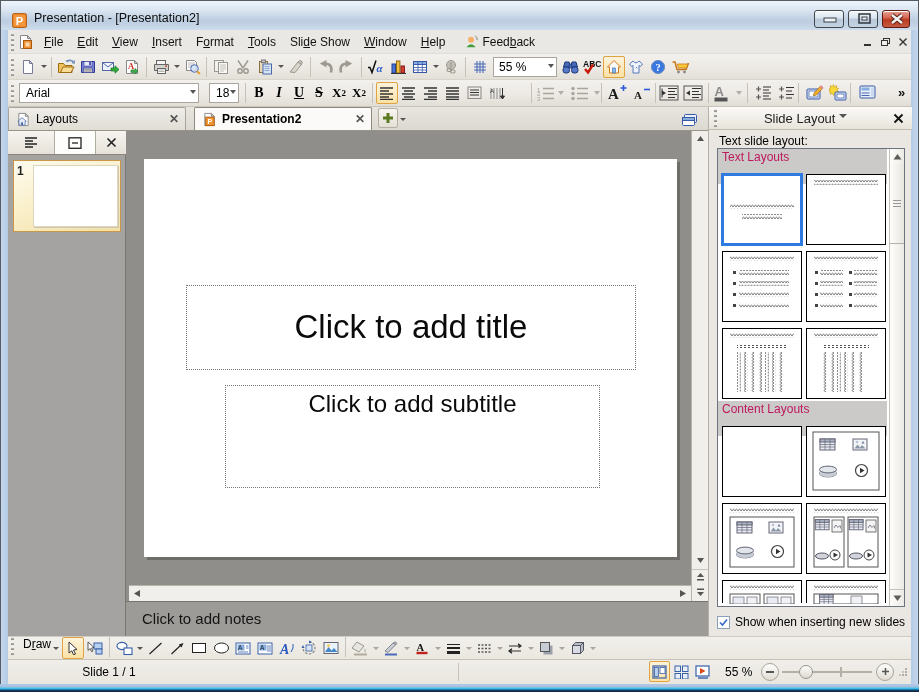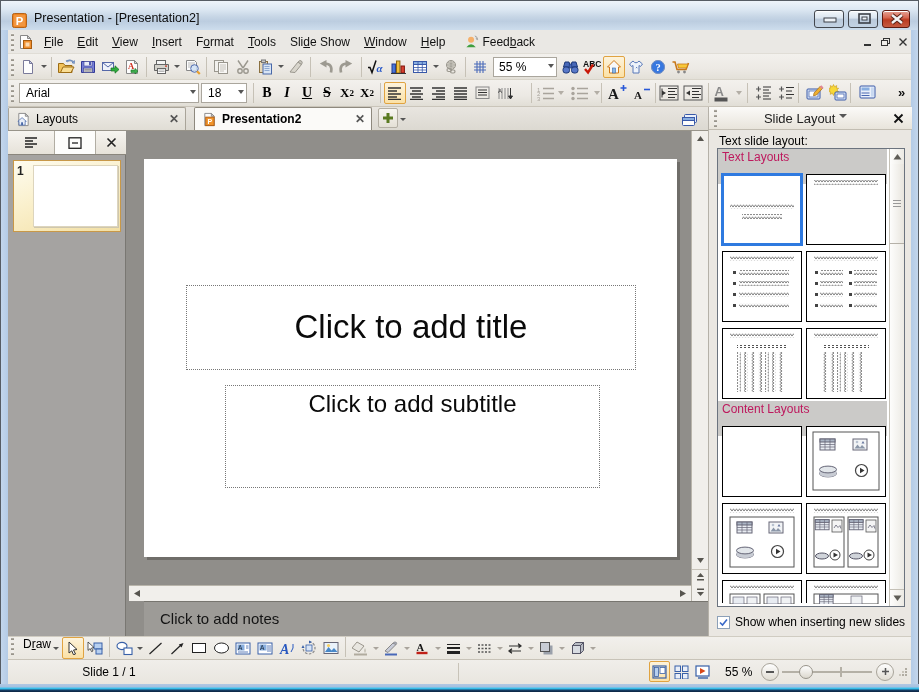--- a/index.html
+++ b/index.html
@@ -49,21 +49,21 @@
 #tabplus{width:20px;height:20px;margin:0 0 2px 6px;border:1px solid #b4afa4;border-radius:2px;background:linear-gradient(#f8f6f1,#e4e0d6);display:flex;align-items:center;justify-content:center}
 
 #leftpanel{position:absolute;left:8px;top:131px;width:118px;height:505px;background:#a5a3a1;border-right:1px solid #797772}
 #lp-tabs{position:absolute;left:0;top:0;width:118px;height:24px;background:linear-gradient(#f6f4f0,#e6e2d9);display:flex;border-bottom:1px solid #8a867d}
 .lptab{display:flex;align-items:center;justify-content:center;border-right:1px solid #b1ada3}
 .lptab.on{background:#fdfdfc}
 #center{position:absolute;left:126px;top:131px;width:582px;height:505px;background:#908e8a}
 #slide{position:absolute;left:18px;top:28px;width:533px;height:398px;background:#fff;box-shadow:3px 3px 0 #6f6d69}
 #ph-title{position:absolute;left:42px;top:126px;width:450px;height:85px;border:1px dotted #777;text-align:center;font-size:33px;color:#0a0a0a;padding-top:22px}
 #ph-sub{position:absolute;left:81px;top:226px;width:375px;height:103px;border:1px dotted #777;text-align:center;font-size:24px;color:#0a0a0a;padding-top:4px}
-#notes{position:absolute;left:18px;top:470px;width:582px;height:35px;background:#9d9b97;border-top:1px solid #77756f;font-size:15px;color:#141414;padding:8px 16px 0 16px}
+#notes{position:absolute;left:0;top:470px;width:582px;height:35px;background:#9d9b97;border-top:1px solid #77756f;font-size:15px;color:#141414;padding:8px 16px 0 16px}
 #vscroll{position:absolute;left:565px;top:0;width:17px;height:470px;background:#f1efeb;border-left:1px solid #b9b5ab}
 #hscroll{position:absolute;left:3px;top:454px;width:562px;height:16px;background:#f1efeb;border-top:1px solid #b9b5ab}
 .sbtn{position:absolute;display:flex;align-items:center;justify-content:center}
 #taskpane{position:absolute;left:708px;top:107px;width:203px;height:529px;background:#eae7e2;border-left:1px solid #b5b1a8}
 #tp-head{position:absolute;left:0;top:0;width:203px;height:23px;background:linear-gradient(#fbfaf8,#e8e4db);border-bottom:1px solid #c2bdb2;display:flex;align-items:center}
 #tp-title{flex:1;text-align:center;font-size:13px;color:#222}
 #tp-label{position:absolute;left:10px;top:27px;font-size:12px}
 #tp-list{position:absolute;left:8px;top:41px;width:188px;height:459px;background:#fff;border:1px solid #6b737e}
 #tp-scroll{position:absolute;right:0;top:0;width:15px;height:457px;background:linear-gradient(90deg,#fdfdfc,#eceae4);border-left:1px solid #c5c1b7}
 .tp-sec{height:35px;background:#cbcac8;font-size:12px;padding:1px 0 0 4px;color:#be185d}
@@ -331,21 +331,21 @@
     </div>
 </div>
 
 <div id="tb2">
  <div class="grip"></div>
     <div style="width:4px"></div>
  <div class="combo" style="width:180px">
       <span style="margin-left:6px">Arial</span>
       <span class="ca"></span>
     </div>
- <div class="combo" style="width:46px;margin-left:2px">
+ <div class="combo" style="width:30px;margin-left:10px">
       <span style="margin-left:6px">18</span>
       <span class="ca"></span>
     </div>
  <div class="sep" style="margin-left:6px"></div>
  <div class="tbtn n lb" style="font-size:14px">B</div>
  <div class="tbtn n lb" style="font-style:italic;font-size:14px">I</div>
  <div class="tbtn n lb" style="text-decoration:underline;font-size:14px">U</div>
  <div class="tbtn n lb" style="text-decoration:line-through;font-size:14px">S</div>
  <div class="tbtn n lb">X<span style="font-size:9px;vertical-align:super">2</span></div>
  <div class="tbtn n lb">X<span style="font-size:9px;vertical-align:sub">2</span></div>

